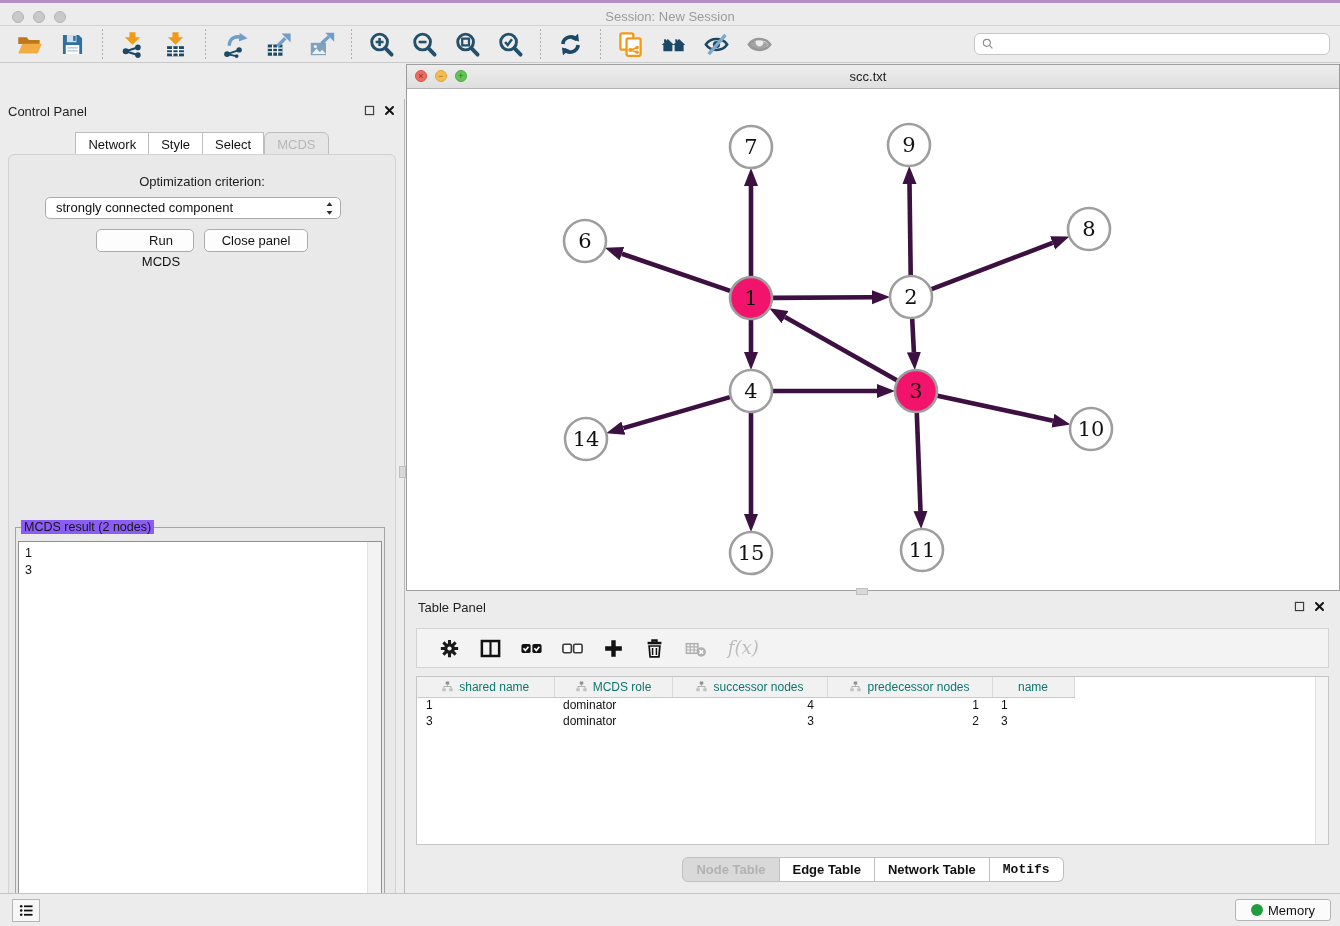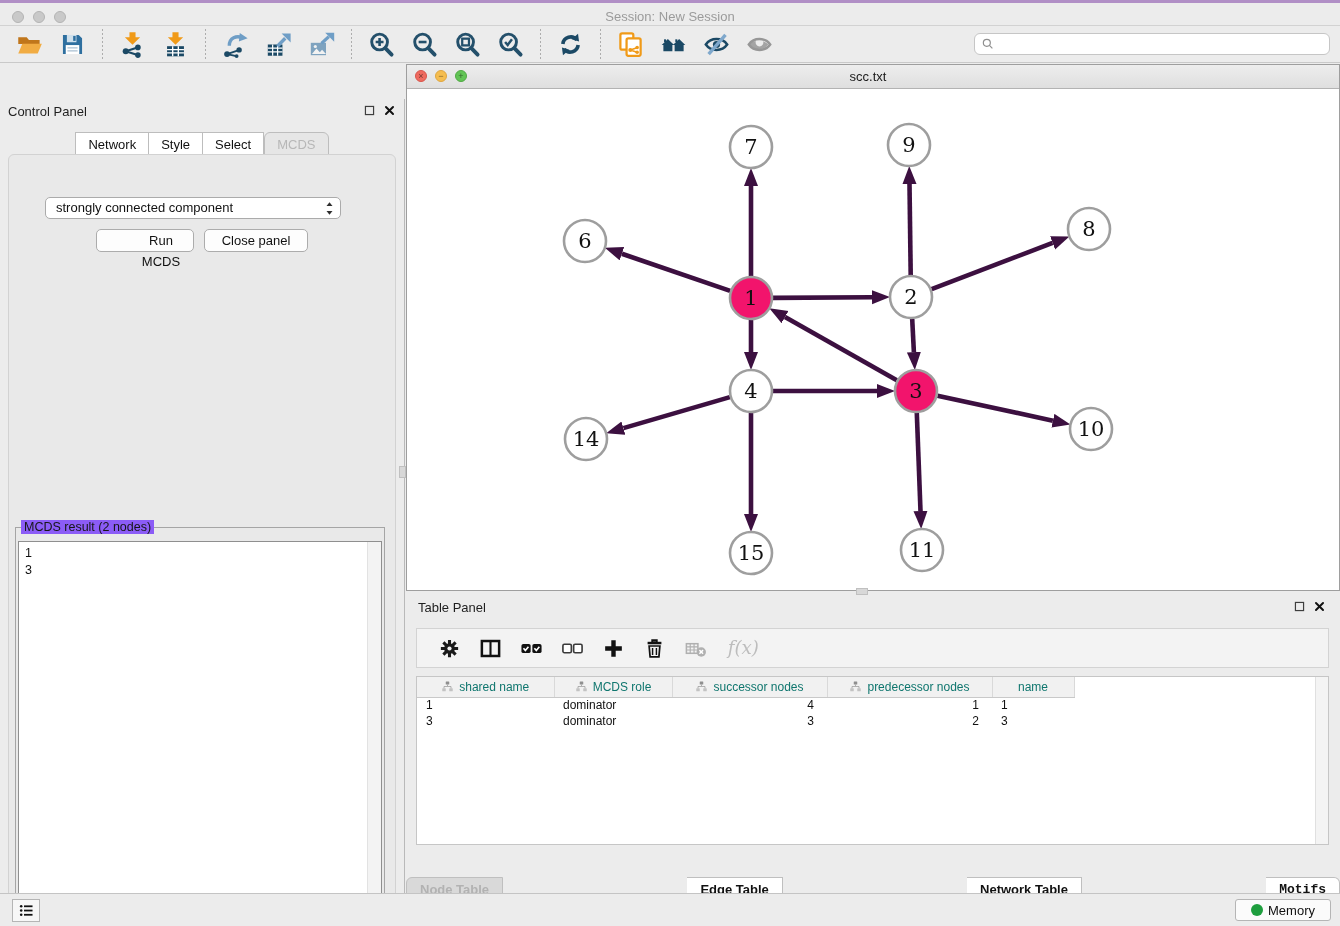--- a/index.html
+++ b/index.html
@@ -94,21 +94,21 @@
   .tp-scroll { position:absolute; right:0; top:0; bottom:0; width:13px;
     background:#F4F4F4; border-left:1px solid #E0E0E0; }
   table.grid { border-collapse:collapse; table-layout:fixed; font-size:12px; }
   table.grid th { height:20px; background:#F1F1F1; font-weight:normal; color:#0f766e;
     border-right:1px solid #D9D9D9; border-bottom:1px solid #C9C9C9; }
   table.grid th .hwrap { display:flex; align-items:center; justify-content:center; gap:5px; }
   table.grid th .icon { width:13px; height:11px; }
   table.grid td { height:16px; color:#111; white-space:nowrap; overflow:hidden; }
   td.al { text-align:left; padding-left:9px; }
   td.ar { text-align:right; padding-right:13px; }
-  .tp-tabs { position:absolute; left:0; right:0; top:262px; display:flex; justify-content:space-between;margin-top:20px; }
+  .tp-tabs { position:absolute; left:0; right:0; top:262px; display:flex; justify-content:center; }
   .tp-tab { background:#fff; border:1px solid #BFBFBF; border-left-width:0;
     padding:4px 13px; font-size:13px; font-weight:bold; color:#111; }
   .tp-tab:last-child { border-radius:0 6px 6px 0;font-family:Liberation Mono, monospace; }
   .tp-tab.active { background:#D9D9D9; color:#B2B2B2; border-left-width:1px; border-radius:6px 0 0 6px; }
 
   
   .statusbar { position:absolute; left:0; top:893px; width:1340px; height:33px;
     background:#ECECEC; border-top:1px solid #C4C4C4; }
   .sb-list-btn { position:absolute; left:12px; top:5px; width:28px; height:23px;
     background:#F7F7F7; border:1px solid #B5B5B5; display:flex; align-items:center; justify-content:center; }
@@ -406,20 +406,21 @@
           </svg>
       </div>
     </div>
     <div class="cp-tabs">
         <div class="cp-tab">Network</div>
         <div class="cp-tab">Style</div>
         <div class="cp-tab">Select</div>
         <div class="cp-tab active">MCDS</div>
       </div>
     <div class="cp-content">
+      <div class="opt-label">Optimization criterion:</div>
       <div class="opt-select">
         <span>strongly connected component</span>
         <svg class="chev" viewBox="0 0 14 22">
             <use href="#sym-dropdown-chevrons-icon" xlink:href="#sym-dropdown-chevrons-icon"></use>
           </svg>
       </div>
       <div class="cp-buttons">
         <div class="btn btn-run">Run MCDS</div>
         <div class="btn btn-close">Close panel</div>
       </div>

